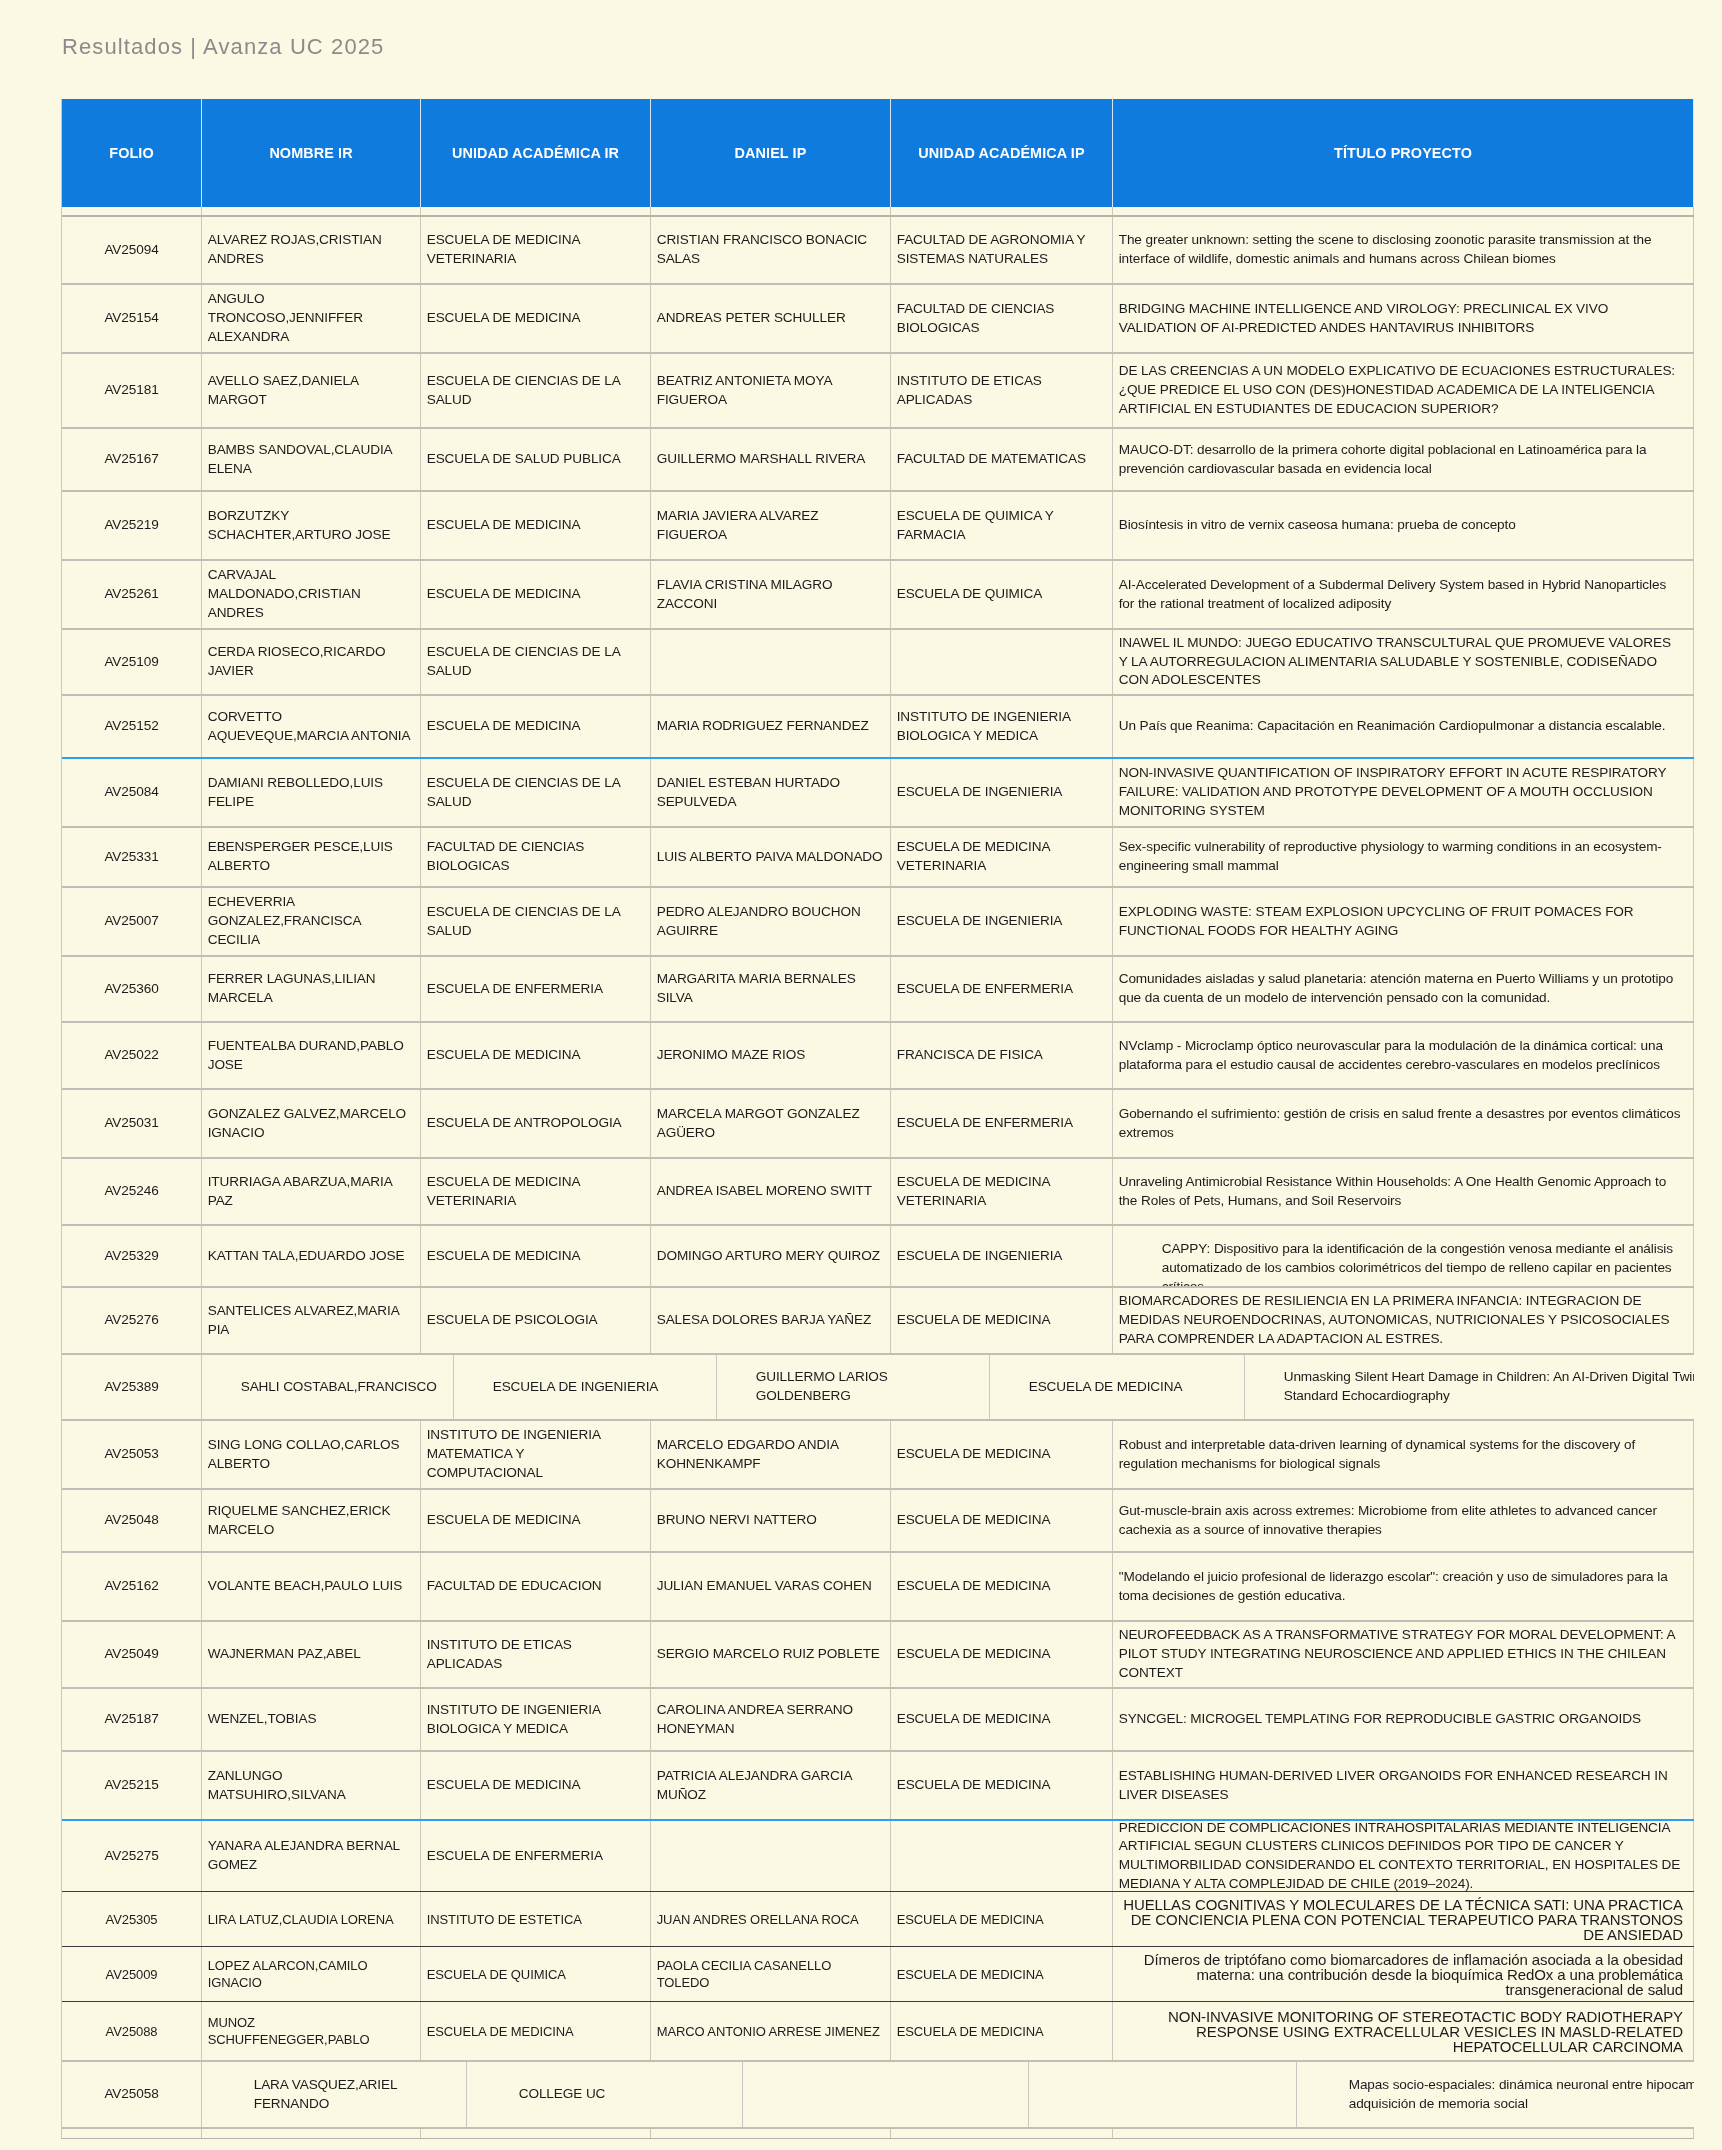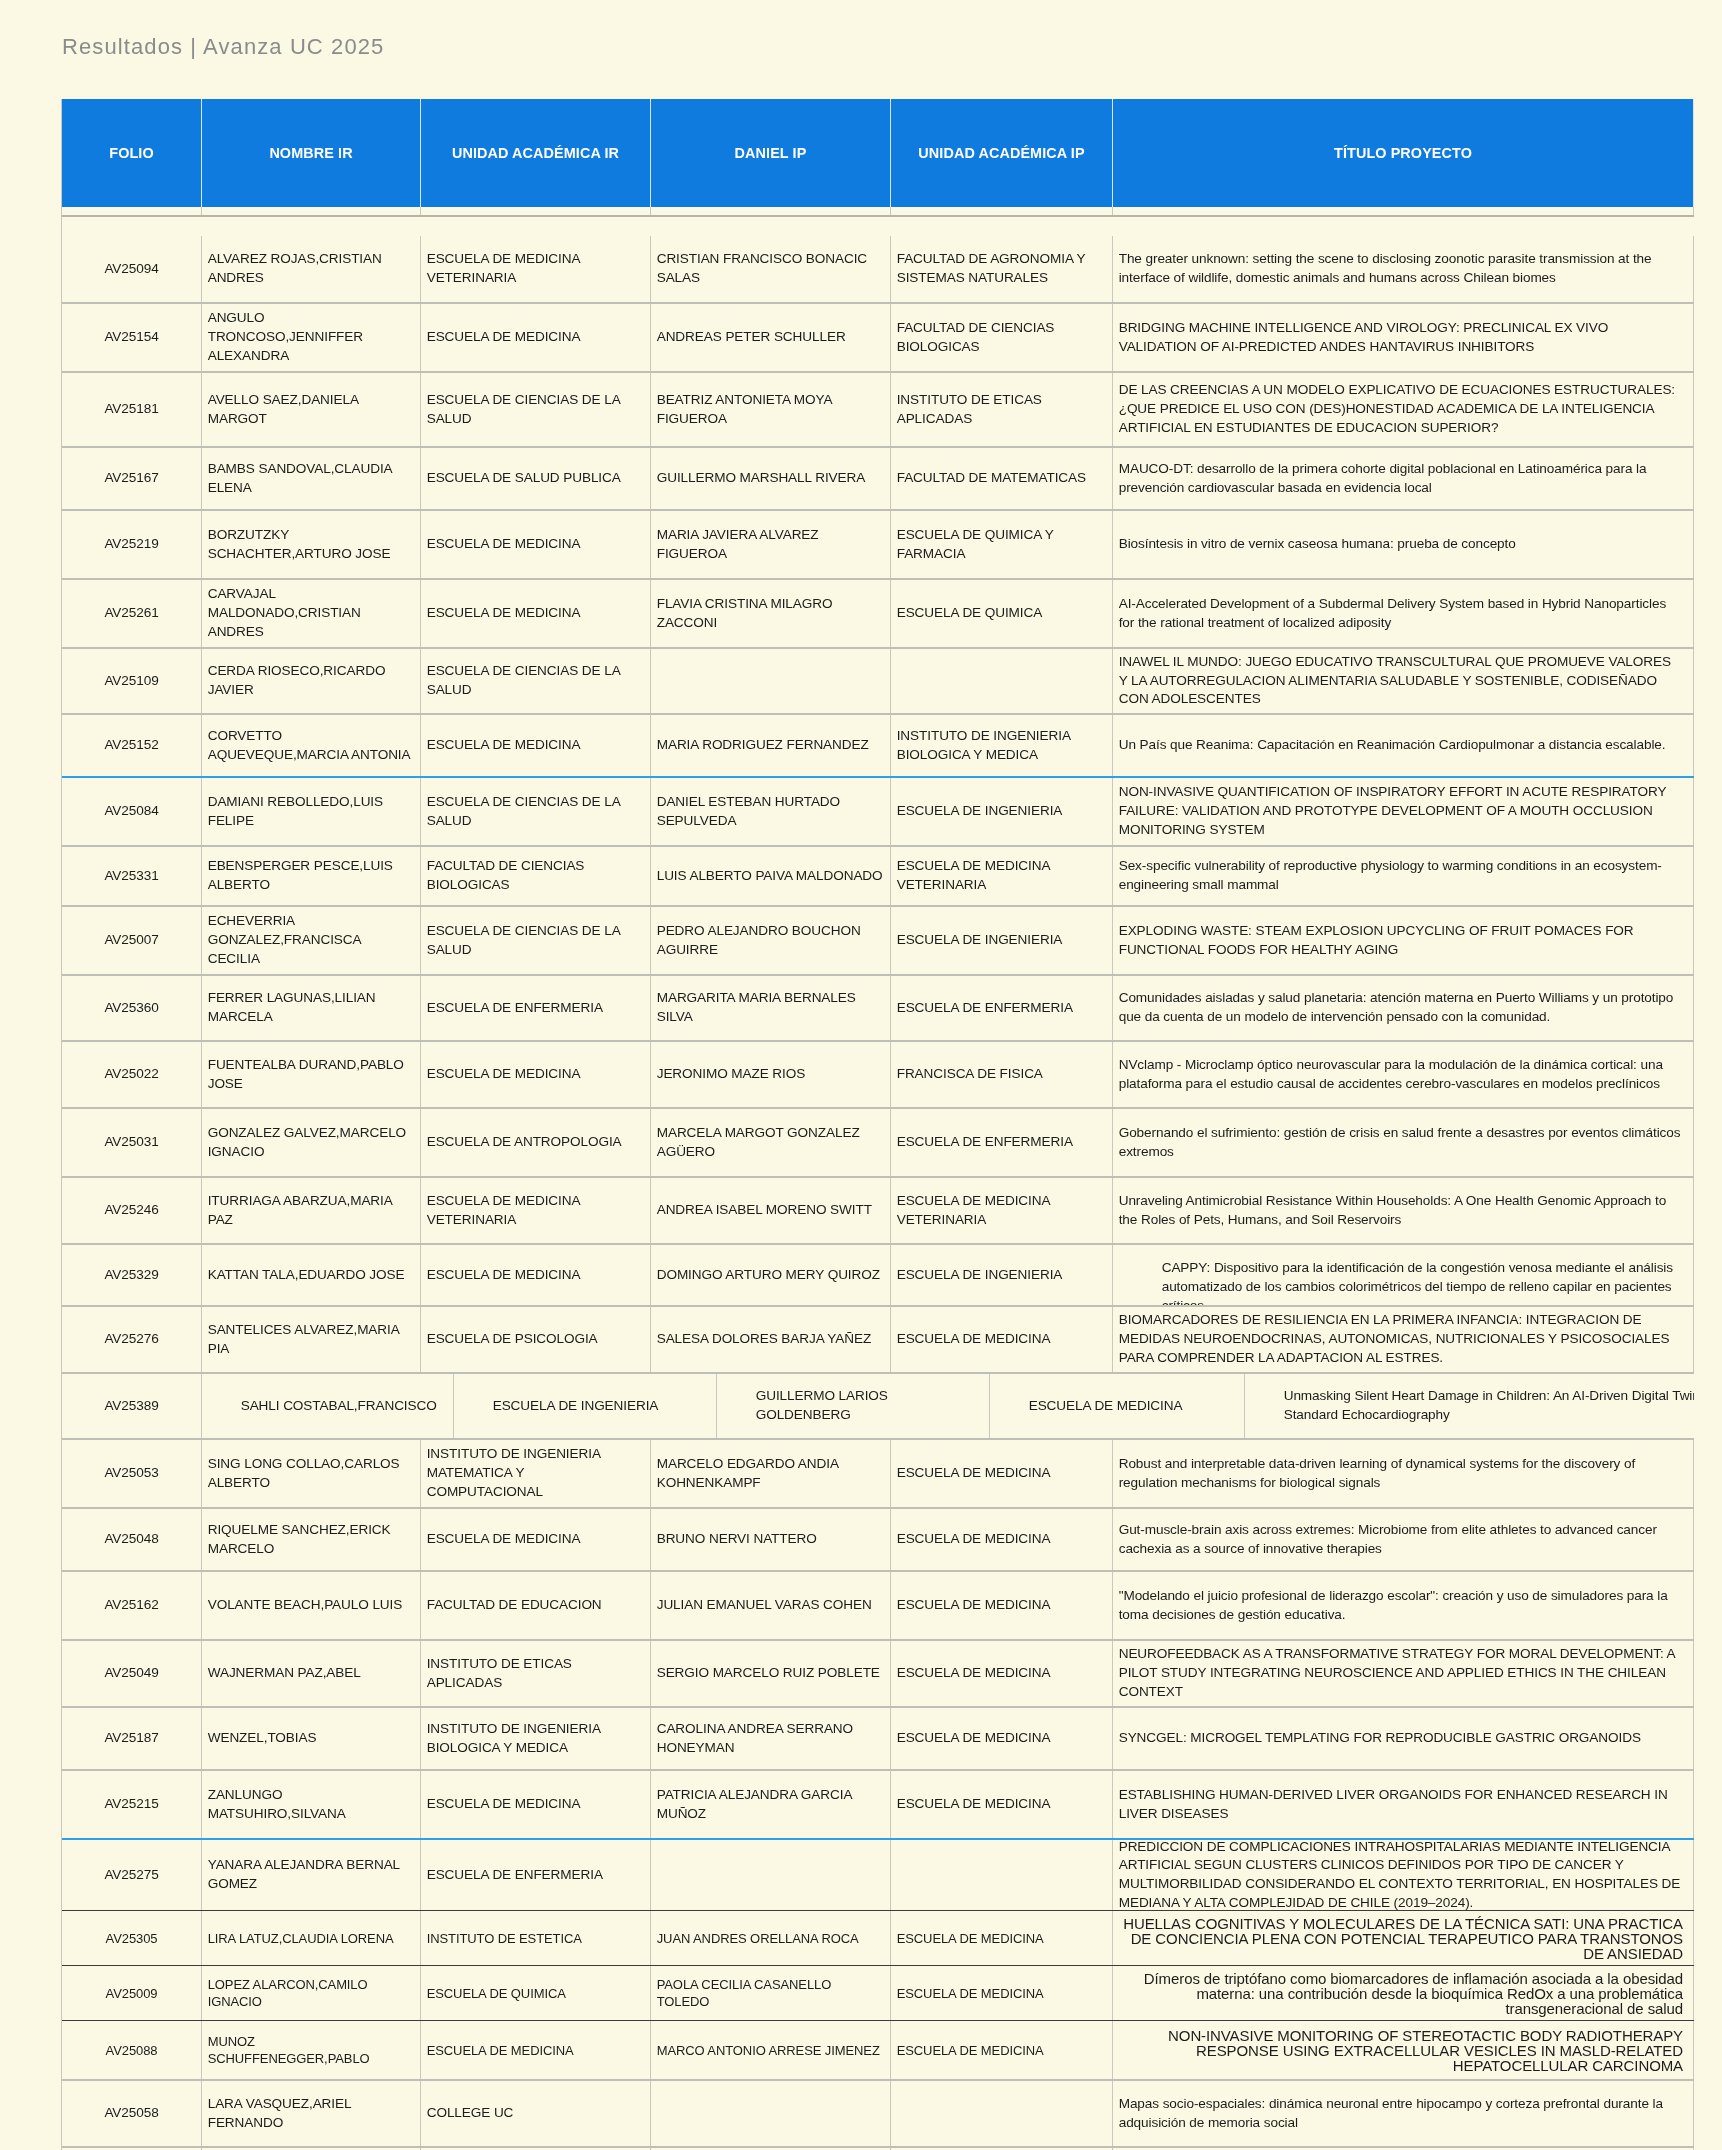--- a/index.html
+++ b/index.html
@@ -47,21 +47,21 @@
   .spacer-row>div,.partial-row>div{border-right:0.7px solid #c9c8be;box-sizing:border-box;}
   .row{
     display:grid;
     grid-template-columns:140px 219px 230px 240px 222px 581px;
     box-sizing:border-box;
     overflow:hidden;
   }
   .row.sep-normal{border-top:2.2px solid #c0bfb6;}
   .row.sep-dark{border-top:1.4px solid #3b3b3b;}
   .row.sep-blue{border-top:2.2px solid #2ba0f1;}
-  .row.sep-none{border-top:none;margin-top:19px;}
+  .row.sep-none{border-top:none;}
   .row:last-of-type{border-bottom:2.2px solid #c0bfb6;}
   .cell{
     display:flex;align-items:center;
     border-right:0.7px solid #c9c8be;
     box-sizing:border-box;
     padding:2.9px 7.2px 2.9px 5.7px;
     font-size:13.6px;line-height:18.7px;
     overflow:hidden;
     letter-spacing:-0.1px;
   }
@@ -681,21 +681,21 @@
             <span>MARCO ANTONIO ARRESE JIMENEZ</span>
           </div>
     <div class="cell c-unidad-ip">
             <span>ESCUELA DE MEDICINA</span>
           </div>
     <div class="cell c-titulo">
             <span>NON-INVASIVE MONITORING OF STEREOTACTIC BODY RADIOTHERAPY RESPONSE USING EXTRACELLULAR VESICLES IN MASLD-RELATED HEPATOCELLULAR CARCINOMA</span>
           </div>
   </div>
 
-  <div class="row sep-normal" style="height: 69px;">
+  <div class="row sep-normal" style="height: 69px; gap: 46px;">
     <div class="cell c-folio">
             <span>AV25058</span>
           </div>
     <div class="cell c-nombre-ir">
             <span>LARA VASQUEZ,ARIEL FERNANDO</span>
           </div>
     <div class="cell c-unidad-ir">
             <span>COLLEGE UC</span>
           </div>
     <div class="cell c-nombre-ip">

